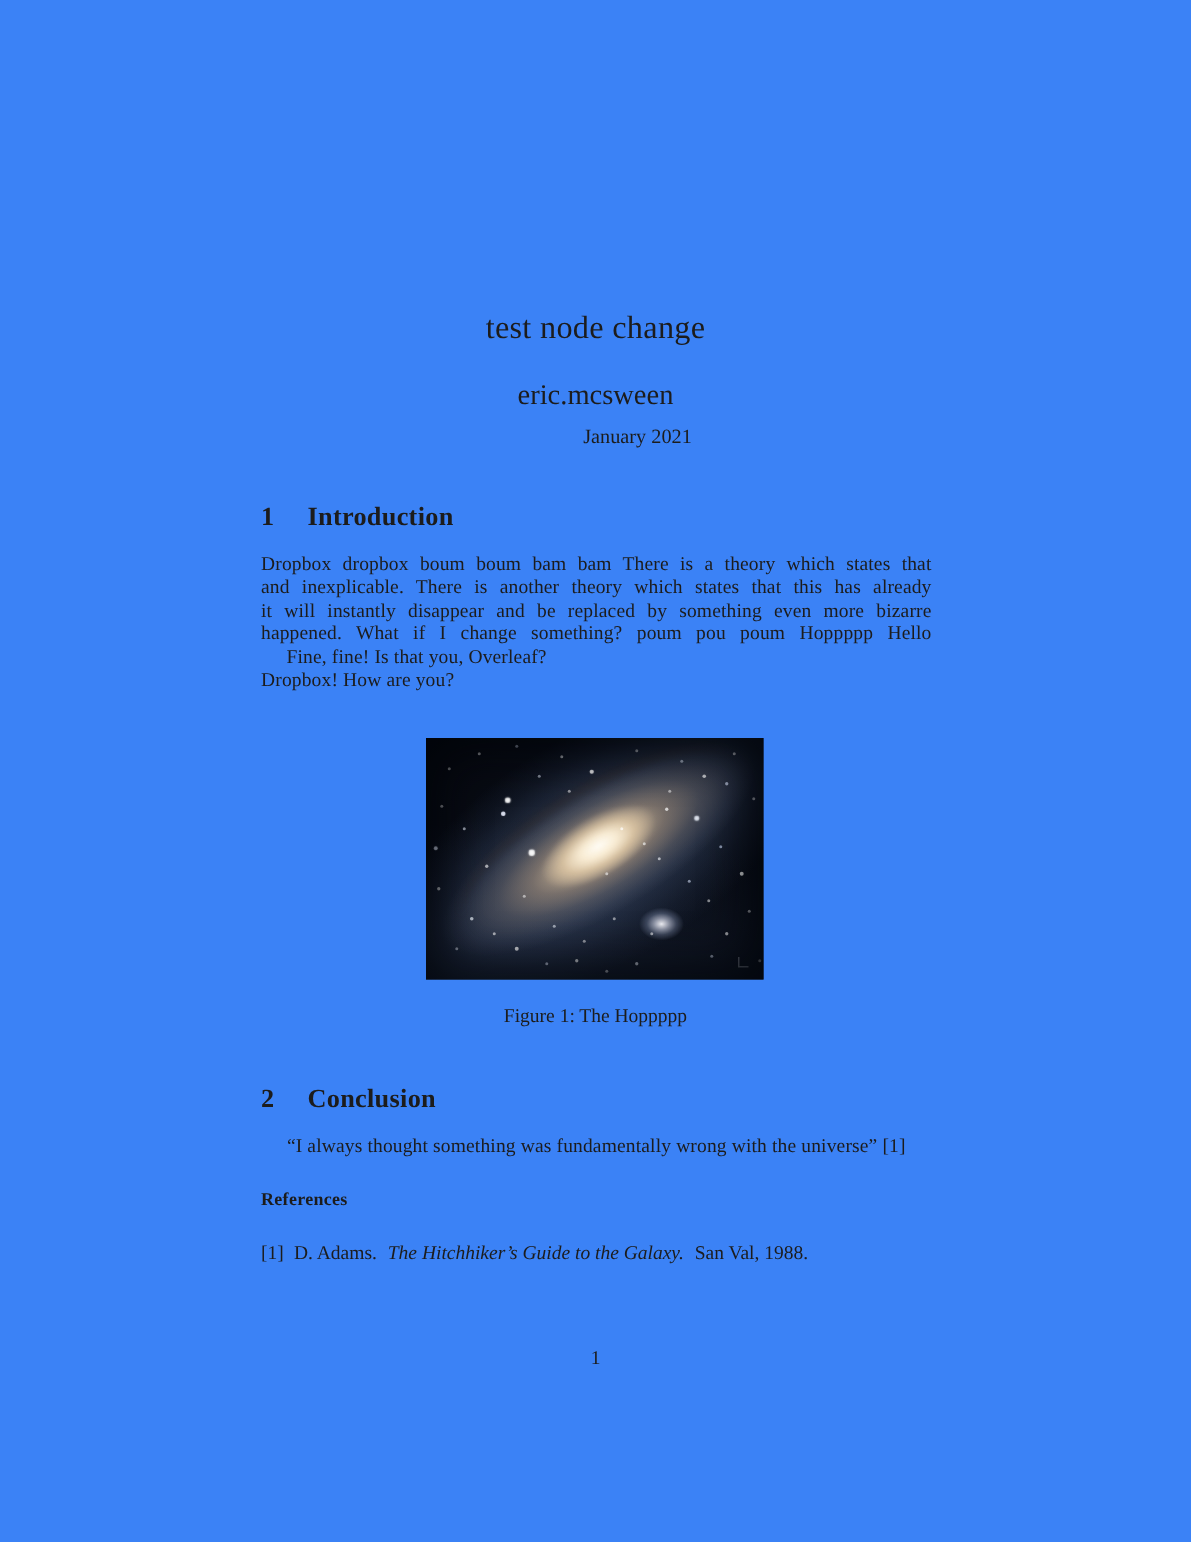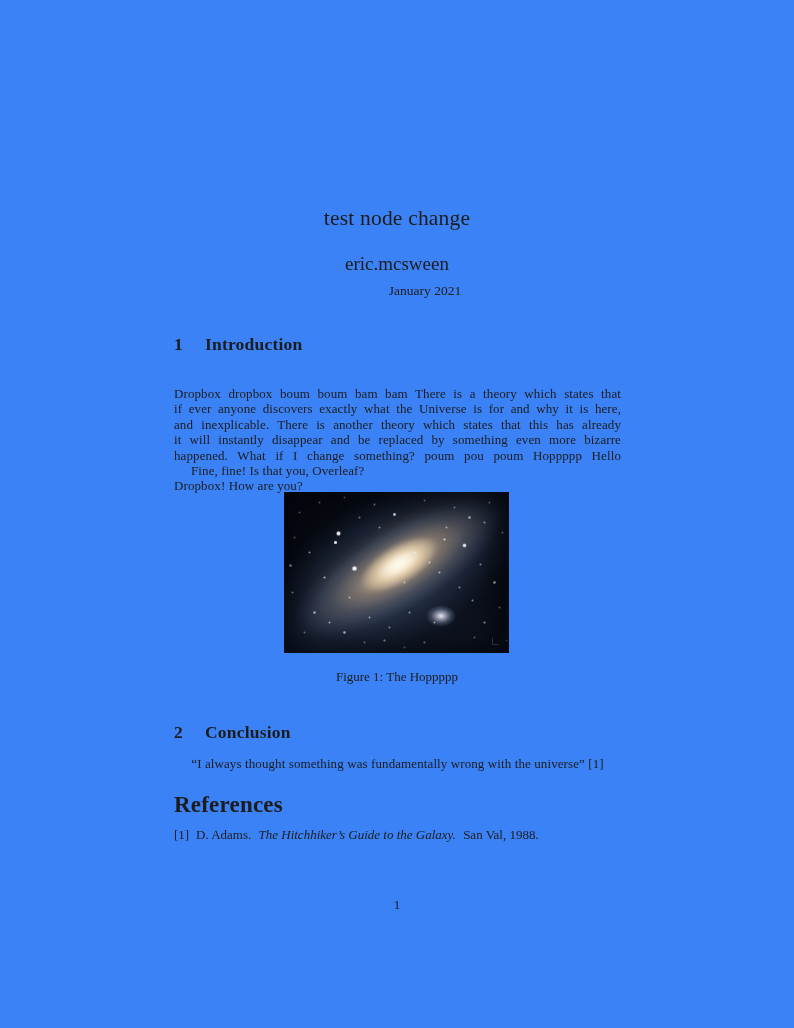--- a/index.html
+++ b/index.html
@@ -36,24 +36,24 @@
     position: absolute;
     left: 174px;
     display: flex;
     font-weight: bold;
     font-size: 17.5px;
     letter-spacing: 0.2px;
   }
   .section-heading .sec-num { width: 31px; }
   #sec-intro { top: 334px; }
   #sec-conclusion { top: 722px; }
-  #sec-references { top: 792px; font-size: 23px; }
+  #sec-references { top: 792px; font-size: 12px; }
   .body-block {
     position: absolute;
-    top: 386px; left: 174px; width: 447px;
+    top: 368px; left: 174px; width: 447px;
     font-size: 13px;
     line-height: 15.4px;
     letter-spacing: 0.1px;
   }
   .body-line { text-align: justify; text-align-last: justify; }
   .body-line.para-end { text-align-last: left; }
   .body-line.indented { text-align-last: left; text-indent: 17px; }
 
   .figure-image {
     position: absolute;
@@ -234,21 +234,20 @@
   <div class="doc-author">eric.mcsween</div>
   <div class="doc-date">January 2021</div>
 
   <div class="section-heading" id="sec-intro">
     <span class="sec-num">1</span>
     <span class="sec-label">Introduction</span>
   </div>
 
   <div class="body-block">
     <div class="body-line">Dropbox dropbox boum boum bam bam There is a theory which states that</div>
-    <div class="body-line">if ever anyone discovers exactly what the Universe is for and why it is here,</div>
     <div class="body-line">and inexplicable. There is another theory which states that this has already</div>
     <div class="body-line">it will instantly disappear and be replaced by something even more bizarre</div>
     <div class="body-line">happened. What if I change something? poum pou poum Hoppppp Hello</div>
     <div class="body-line indented">Fine, fine! Is that you, Overleaf?</div>
     <div class="body-line para-end">Dropbox! How are you?</div>
   </div>
 
   <div class="figure-image">
     <div class="galaxy-halo"></div>
     <div class="galaxy-disk"></div>

